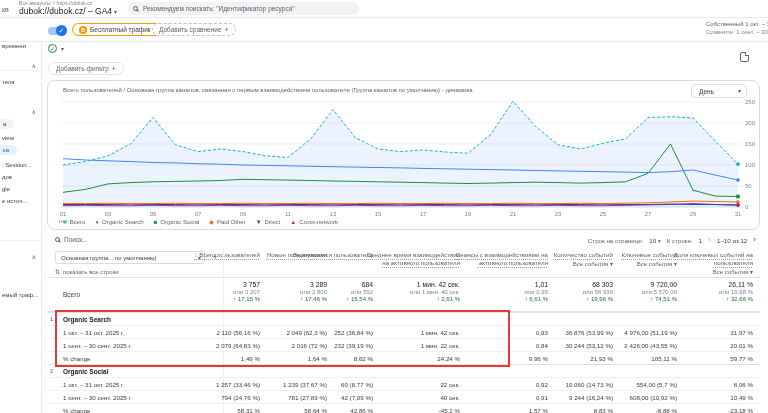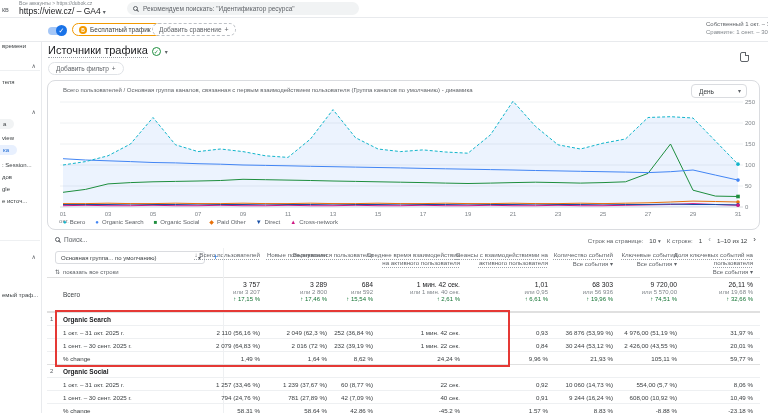--- a/index.html
+++ b/index.html
@@ -87,21 +87,21 @@
 .g-name{position:absolute;left:16px;top:0;font-size:6.5px;font-weight:600;color:#202124;line-height:13px;white-space:nowrap}
 .t-vline{position:absolute;left:176px;top:16px;bottom:0;width:1px;background:#eef0f2}
 .red-rect{position:absolute;left:8px;top:78px;width:455px;height:57px;border:2px solid #e53935;z-index:7;pointer-events:none}
 </style>
 </head>
 <body>
 
 <div class="topbar">
   <span class="logo-frag">кв</span>
   <div class="crumb">Все аккаунты &gt; https://dubok.cz</div>
-  <div class="prop"><span>https://view.cz/ – GA4</span><span class="caret">▾</span></div>
+  <div class="prop"><span>dubok://dubok.cz/ – GA4</span><span class="caret">▾</span></div>
   <div class="gsearch">
     <span class="lens"></span>
     <span class="hint">Рекомендуем поискать: "Идентификатор ресурса"</span>
   </div>
 </div>
 
 <div class="filterbar">
   <div class="toggle">
       <div class="knob">✓</div>
     </div>
@@ -131,21 +131,20 @@
     <div class="sb-pill-active" style="top: 127px;">ка</div>
     <div class="sb-text" style="top: 144px;">: Session...</div>
     <div class="sb-text" style="top: 156px;">дов</div>
     <div class="sb-text" style="top: 168px;">gle</div>
     <div class="sb-text" style="top: 180px;">е источ...</div>
     <div class="sb-caret" style="top: 235px;">∧</div>
     <div class="sb-text" style="top: 274px;">емый траф...</div>
   </div>
 
 <div class="report-title-row">
-  <span class="report-title">Источники трафика</span>
   <span class="check-circle">✓</span>
   <span class="title-caret">▾</span>
 </div>
 <div class="add-filter">
   <span>Добавить фильтр</span>
   <span>+</span>
 </div>
 <div class="note-icon"></div>
 
 <div class="card">

